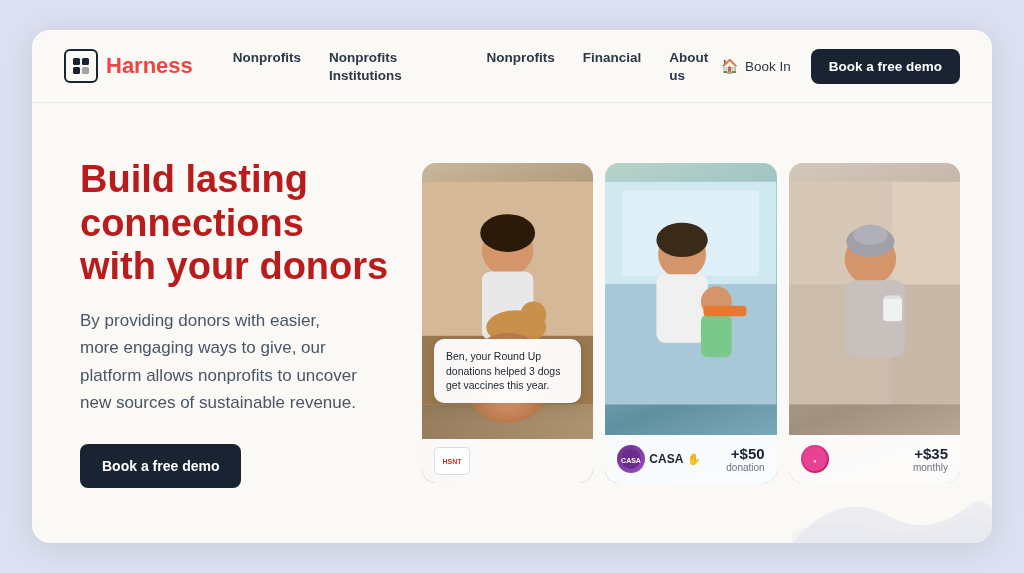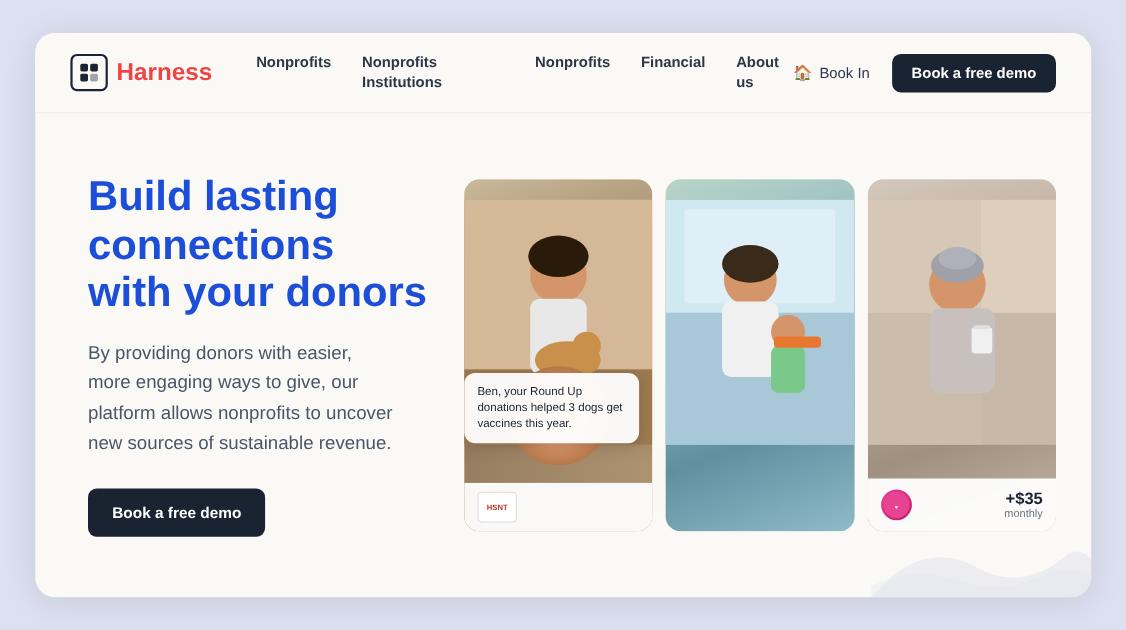--- a/index.html
+++ b/index.html
@@ -113,21 +113,21 @@
       min-height: 440px;
     }
 
     .hero-left {
       flex: 0 0 310px;
     }
 
     .hero-title {
       font-size: 38px;
       font-weight: 800;
-      color: #1d4ed8;
+      color: #b91c1c;
       line-height: 1.15;
       margin-bottom: 18px;
     }
 
     .hero-subtitle {
       font-size: 17px;
       color: #4a5568;
       line-height: 1.6;
       margin-bottom: 28px;
       max-width: 280px;
@@ -198,21 +198,21 @@
     .card-3-photo {
       background: linear-gradient(160deg, #d4c8bc 0%, #b8a898 40%, #a09080 70%, #c8b8a8 100%);
       min-height: 320px;
       position: relative;
     }
 
     
     .card-bubble {
       position: absolute;
       bottom: 80px;
-      left: 0;
+      left: 12px;
       right: 12px;
       background: rgba(255,255,255,0.95);
       border-radius: 10px;
       padding: 10px 12px;
       font-size: 10.5px;
       color: #1a2332;
       line-height: 1.4;
       box-shadow: 0 2px 8px rgba(0,0,0,0.12);
     }
 
@@ -413,20 +413,36 @@
 
             <ellipse cx="90" cy="68" rx="30" ry="20" fill="#3a2a1a"></ellipse>
 
             <circle cx="130" cy="140" r="18" fill="#d4956a"></circle>
             <rect x="112" y="155" width="36" height="50" rx="8" fill="#7ac88a"></rect>
 
             <rect x="115" y="145" width="50" height="12" rx="4" fill="#e87830"></rect>
           </svg>
         </div>
 
+        <div class="card-footer">
+          <div class="casa-badge">
+            <div class="casa-circle">
+              <svg width="20" height="20" viewBox="0 0 20 20">
+                <circle cx="10" cy="10" r="10" fill="#6b2d8b"></circle>
+                <text x="10" y="14" text-anchor="middle" font-size="7" font-weight="700" fill="#fff">CASA</text>
+              </svg>
+            </div>
+            <span class="casa-text">CASA</span>
+            <span style="font-size:11px;color:#9b4dc0;">✋</span>
+          </div>
+          <div class="donation-amount">
+            <div class="donation-value">+$50</div>
+            <div class="donation-label">donation</div>
+          </div>
+        </div>
       </div>
 
       <div class="card">
         <div class="card-3-photo">
           <svg width="100%" height="260" viewBox="0 0 200 260" xmlns="http://www.w3.org/2000/svg">
             <rect width="200" height="260" fill="#c8b8a8"></rect>
 
             <rect y="0" width="200" height="120" fill="#e0d0c0" opacity="0.9"></rect>
             <rect x="0" y="0" width="120" height="260" fill="#d0c0b0" opacity="0.5"></rect>
 

